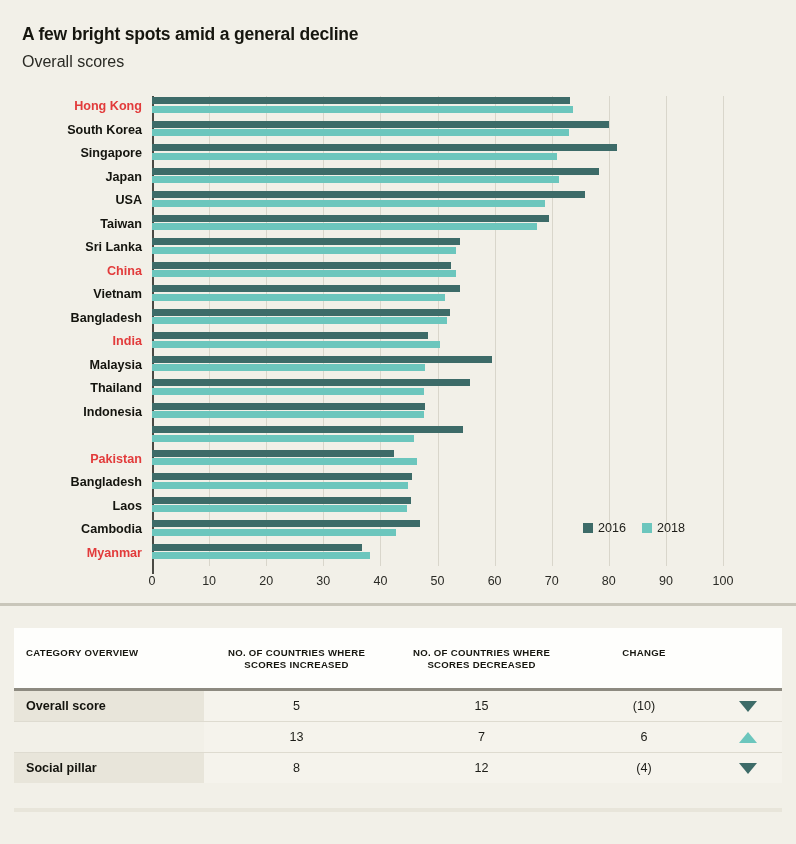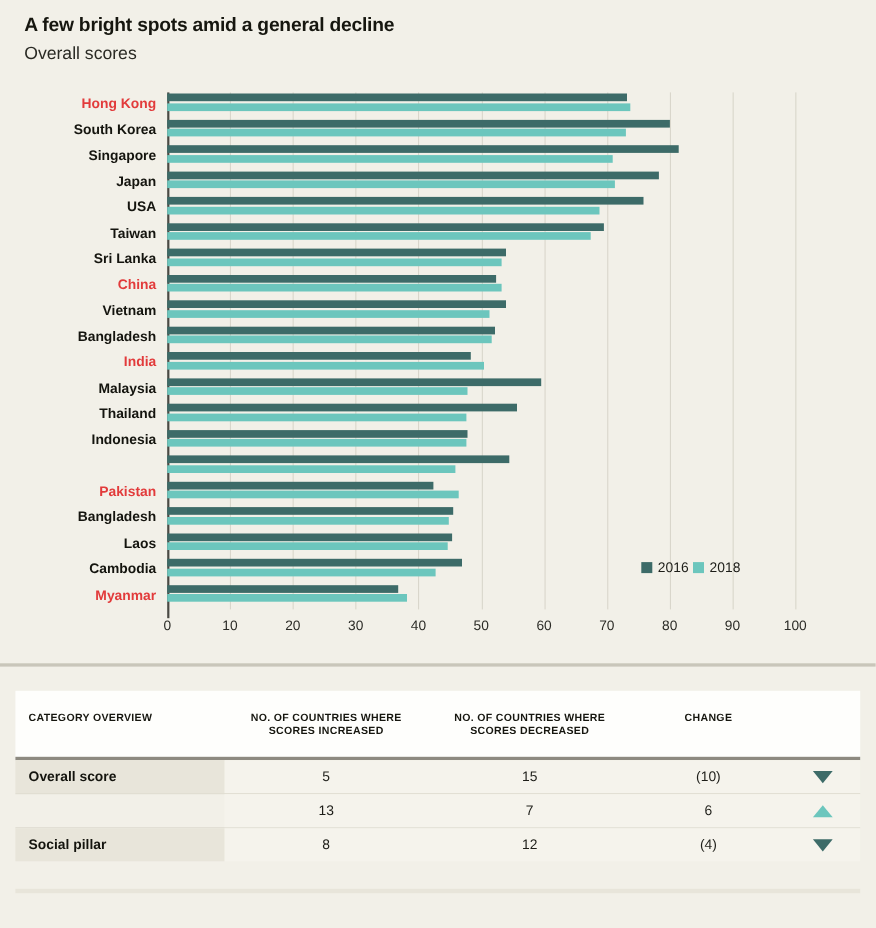--- a/index.html
+++ b/index.html
@@ -16,21 +16,21 @@
   }
   .page {
     position: relative;
     width: 796px;
     height: 844px;
   }
 
   
   .chart-card {
     position: absolute;
-    left: 0; top: 0;
+    left: 0; top: 12px;
     width: 690px;
     height: 596px;
     background: #f2f0e8;
     box-sizing: border-box;
   }
   .title {
     position: absolute;
     left: 22px;
     top: 12px;
     font-size: 17.5px;
@@ -127,21 +127,21 @@
     line-height: 16px;
   }
 
   
   .legend {
     position: absolute;
     left: 583px;
     top: 509px;
     display: flex;
     align-items: center;
-    gap: 4px;
+    gap: 16px;
   }
   .legend-item {
     display: flex;
     align-items: center;
     gap: 5px;
     font-size: 12.6px;
     color: #1d1d18;
   }
   .legend-swatch {
     width: 10px;

